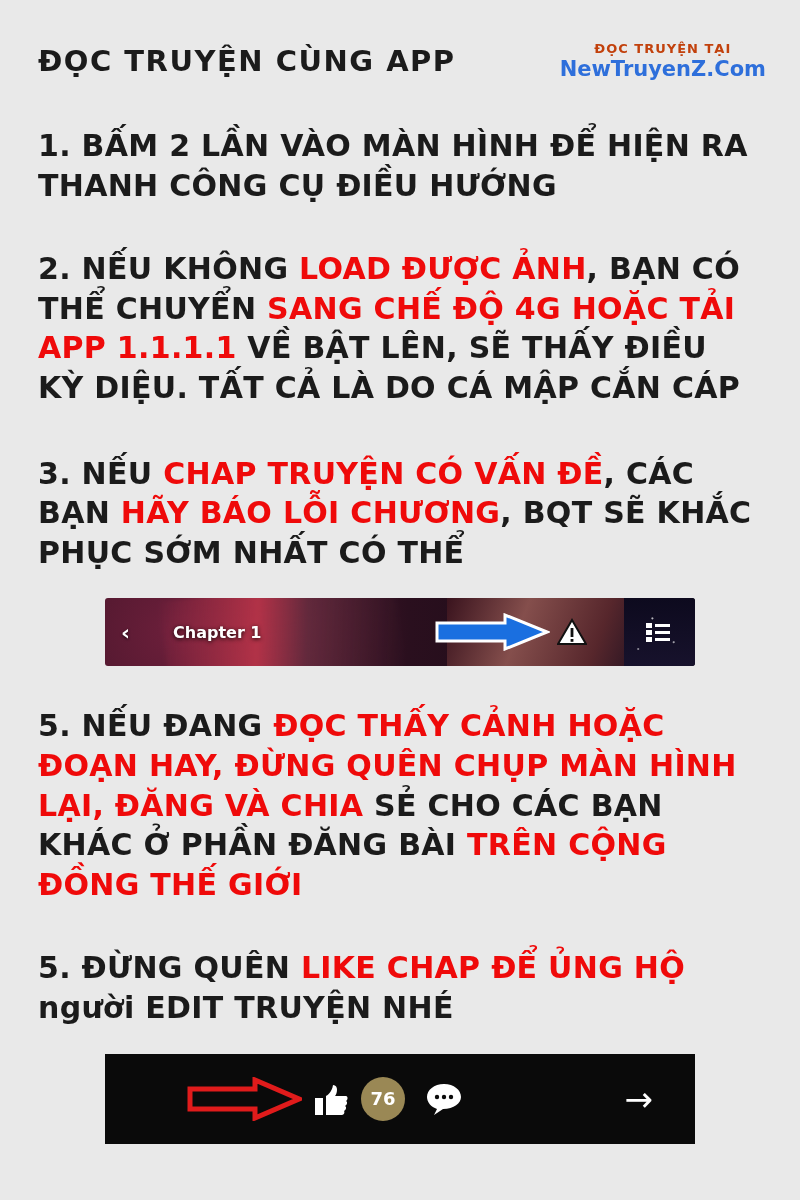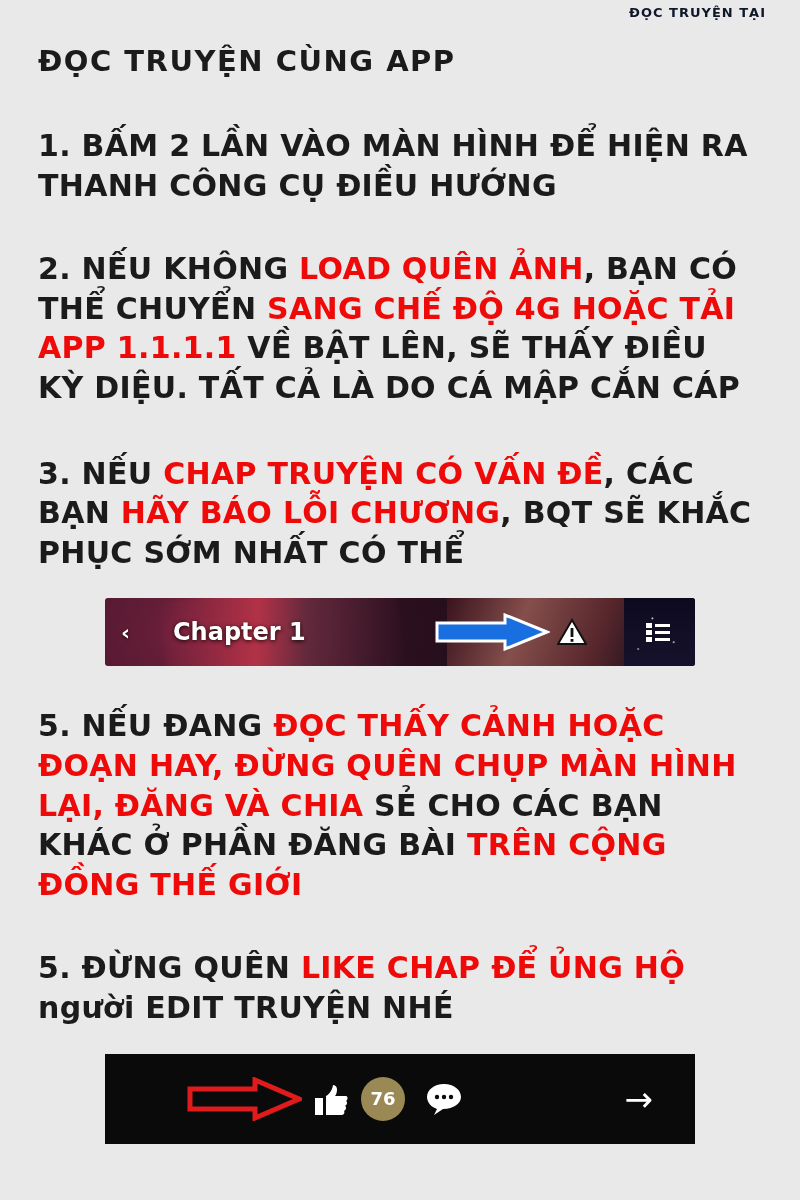--- a/index.html
+++ b/index.html
@@ -21,22 +21,23 @@
   .watermark {
     position: absolute;
     top: 6px;
     right: 34px;
     text-align: center;
     line-height: 1.15;
   }
   .watermark .wm-top {
     font-size: 13px;
     letter-spacing: 1px;
-    color: #0f172a;
-    font-weight: bold;
+    color: #c2410c;
+    font-weight: bold;
+    margin-top: 36px;
   }
   .watermark .wm-main {
     font-size: 21px;
     color: #2e6fdb;
     font-weight: bold;
     letter-spacing: 0px;
   }
   .title {
     text-align: left;
     font-size: 29px;
@@ -110,21 +111,21 @@
     font-size: 22px;
     font-weight: bold;
     text-shadow: 0 1px 3px rgba(0,0,0,0.8);
   }
   .chapter-bar .chapter-label {
     position: absolute;
     left: 68px;
     top: 50%;
     transform: translateY(-50%);
     color: #ffffff;
-    font-size: 24px;
+    font-size: 16px;
     font-weight: 600;
     text-shadow: 0 1px 4px rgba(0,0,0,0.9);
   }
   .chapter-bar .blue-arrow {
     position: absolute;
     left: 330px;
     top: 50%;
     transform: translateY(-50%);
     width: 115px;
     height: 38px;
@@ -204,30 +205,31 @@
     line-height: 1;
   }
 </style>
 </head>
 <body>
 
 <div class="page">
 
   <div class="watermark">
     <div class="wm-top">ĐỌC TRUYỆN TẠI</div>
+    <div class="wm-main">NewTruyenZ.Com</div>
   </div>
 
   <div class="title">ĐỌC TRUYỆN CÙNG APP</div>
 
   <div class="block b1">
     <span class="blk">1. BẤM 2 LẦN VÀO MÀN HÌNH ĐỂ HIỆN RA THANH CÔNG CỤ ĐIỀU HƯỚNG</span>
   </div>
 
   <div class="block b2">
-    <span class="blk">2. NẾU KHÔNG </span><span class="red">LOAD QUÊN ẢNH</span><span class="blk">, BẠN CÓ THỂ CHUYỂN </span><span class="red">SANG CHẾ ĐỘ 4G HOẶC TẢI APP 1.1.1.1</span><span class="blk"> VỀ BẬT LÊN, SẼ THẤY ĐIỀU KỲ DIỆU. TẤT CẢ LÀ DO CÁ MẬP CẮN CÁP</span>
+    <span class="blk">2. NẾU KHÔNG </span><span class="red">LOAD ĐƯỢC ẢNH</span><span class="blk">, BẠN CÓ THỂ CHUYỂN </span><span class="red">SANG CHẾ ĐỘ 4G HOẶC TẢI APP 1.1.1.1</span><span class="blk"> VỀ BẬT LÊN, SẼ THẤY ĐIỀU KỲ DIỆU. TẤT CẢ LÀ DO CÁ MẬP CẮN CÁP</span>
   </div>
 
   <div class="block b3">
     <span class="blk">3. NẾU </span><span class="red">CHAP TRUYỆN CÓ VẤN ĐỀ</span><span class="blk">, CÁC BẠN </span><span class="red">HÃY BÁO LỖI CHƯƠNG</span><span class="blk">, BQT SẼ KHẮC PHỤC SỚM NHẤT CÓ THỂ</span>
   </div>
 
   <div class="chapter-bar">
     <div class="streak"></div>
     <div class="face"></div>
     <div class="stars"></div>

